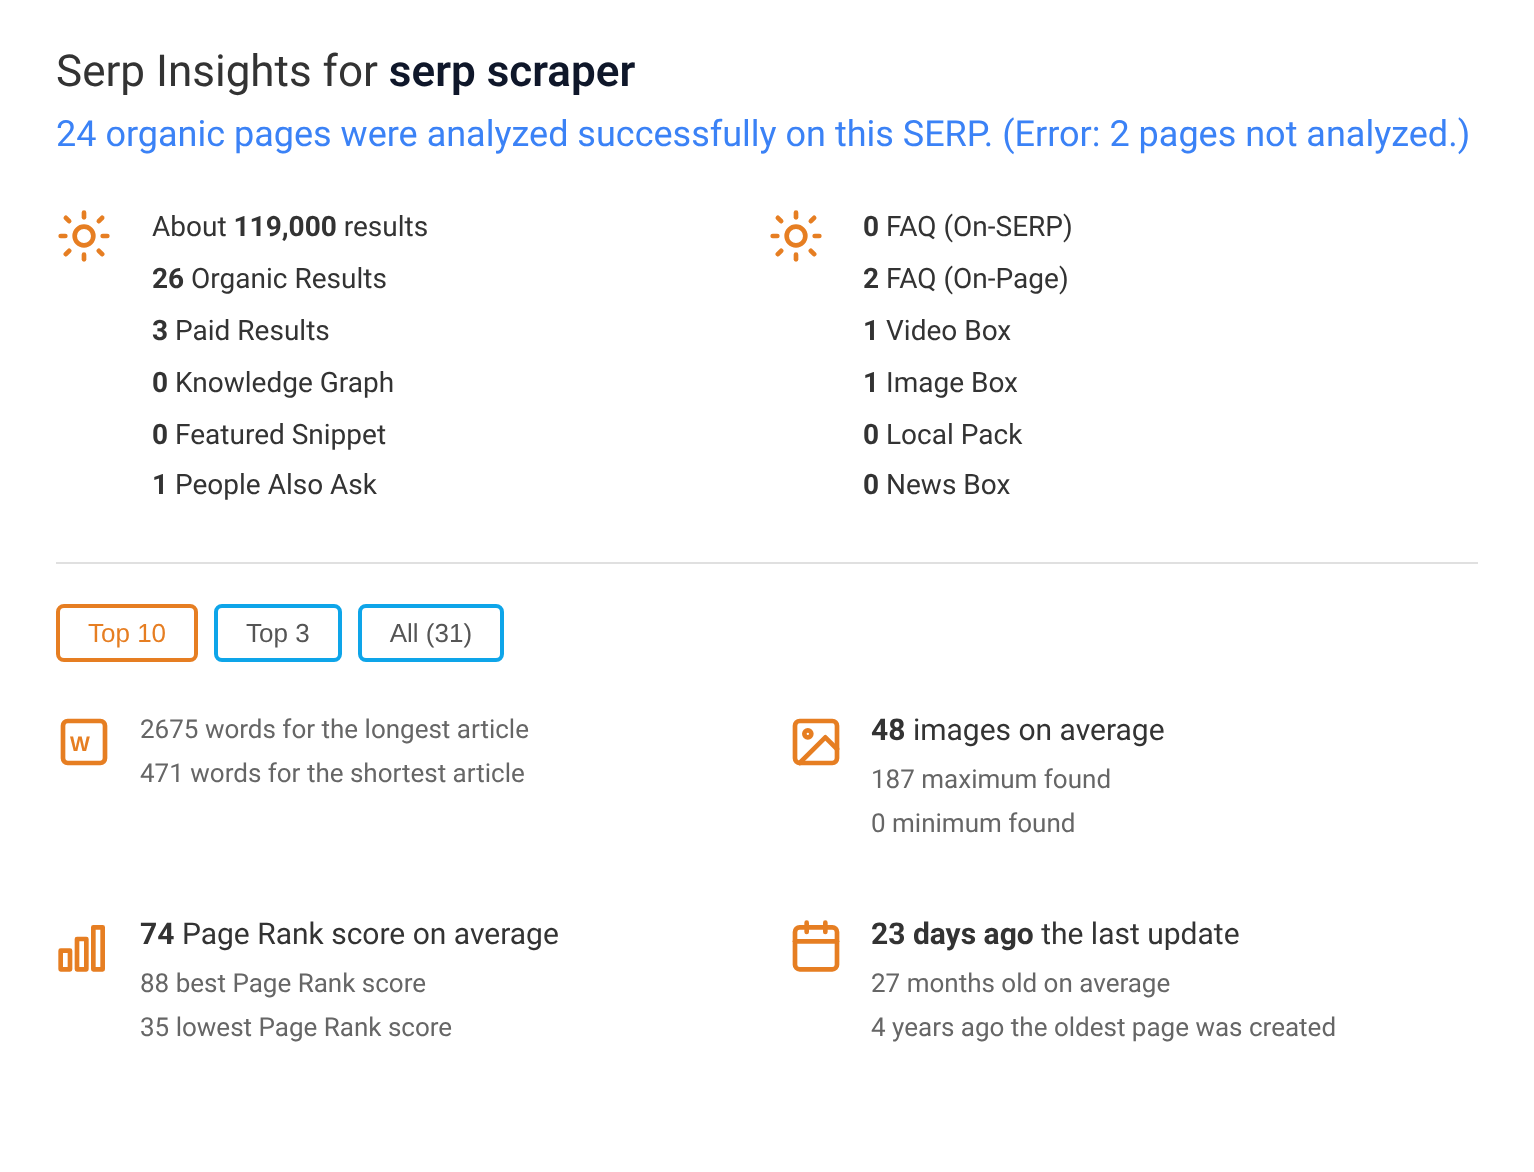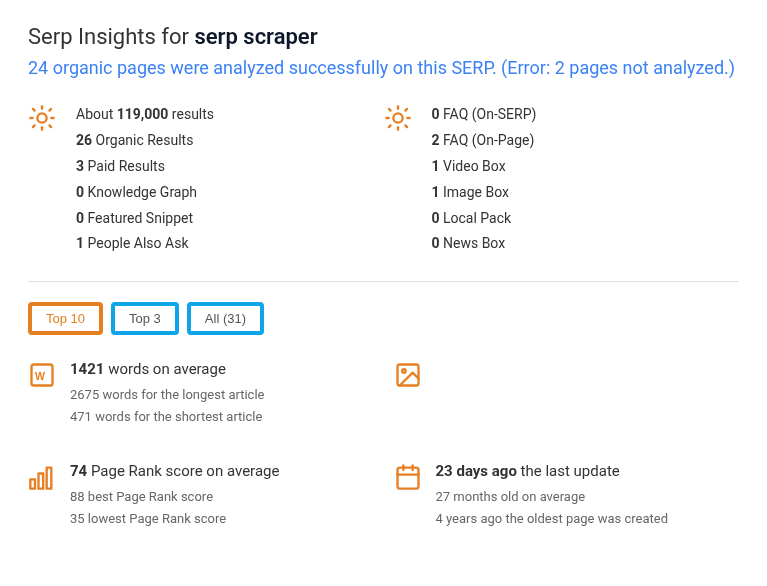--- a/index.html
+++ b/index.html
@@ -56,21 +56,21 @@
       border-top: 1px solid #e0e0e0;
       margin: 8px 0 20px 0;
     }
     .filter-buttons {
       display: flex;
       gap: 8px;
       margin-bottom: 24px;
     }
     .filter-btn {
       padding: 5px 14px;
-      border: 4px solid #0ea5e9;
+      border: 2px solid #0ea5e9;
       border-radius: 4px;
       background: #fff;
       font-size: 13px;
       cursor: pointer;
       color: #555;
     }
     .filter-btn.active {
       border-color: #e67e22;
       color: #e67e22;
       background: #fff;
@@ -176,32 +176,35 @@
 <div class="metrics-grid">
 
   <div class="metric-card">
     <div class="metric-icon">
       <svg width="28" height="28" viewBox="0 0 24 24" fill="none" stroke="#e67e22" stroke-width="2">
         <rect x="3" y="3" width="18" height="18" rx="2"></rect>
         <text x="6" y="16" font-size="9" font-weight="bold" fill="#e67e22" stroke="none" font-family="sans-serif">W</text>
       </svg>
     </div>
     <div class="metric-content">
-      <div class="metric-title"><span class="num">1421</span> words on average</div>
       <div class="metric-sub">2675 words for the longest article<br>471 words for the shortest article</div>
     </div>
   </div>
 
   <div class="metric-card">
     <div class="metric-icon">
       <svg width="28" height="28" viewBox="0 0 24 24" fill="none" stroke="#e67e22" stroke-width="2" stroke-linecap="round" stroke-linejoin="round">
         <rect x="3" y="3" width="18" height="18" rx="2"></rect>
         <circle cx="8.5" cy="8.5" r="1.5"></circle>
         <polyline points="21 15 16 10 5 21"></polyline>
       </svg>
+    </div>
+    <div class="metric-content">
+      <div class="metric-title"><span class="num">48</span> images on average</div>
+      <div class="metric-sub">187 maximum found<br>0 minimum found</div>
     </div>
   </div>
 
   <div class="metric-card">
     <div class="metric-icon">
       <svg width="28" height="28" viewBox="0 0 24 24" fill="none" stroke="#e67e22" stroke-width="2" stroke-linecap="round" stroke-linejoin="round">
         <rect x="2" y="14" width="4" height="8"></rect>
         <rect x="9" y="9" width="4" height="13"></rect>
         <rect x="16" y="4" width="4" height="18"></rect>
       </svg>

